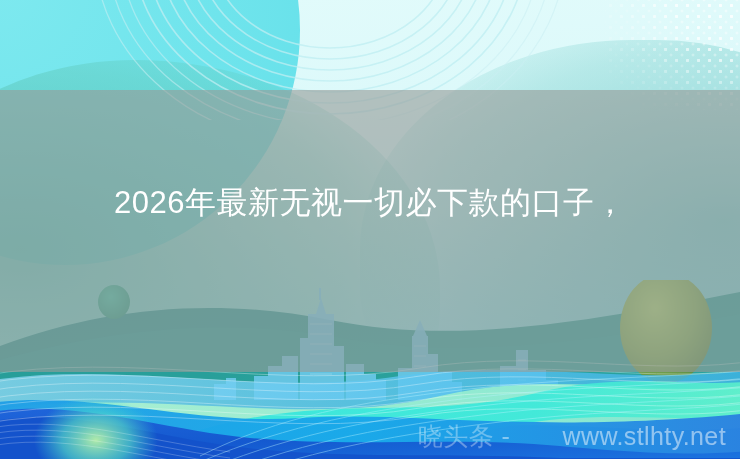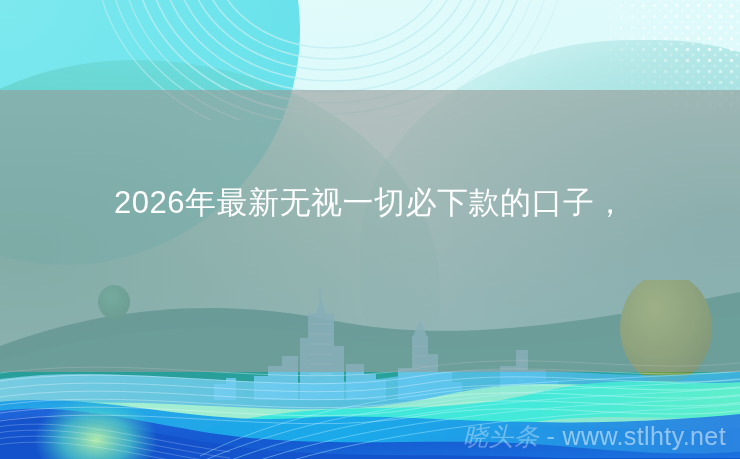--- a/index.html
+++ b/index.html
@@ -108,23 +108,23 @@
     right: 14px;
     top: 421px;
     text-align: right;
     z-index: 25;
     color: rgba(255,255,255,0.62);
     font-size: 25px;
     line-height: 30px;
     letter-spacing: 0.4px;
     white-space: nowrap;
   }
-  #watermark .wm-cn { opacity: 0.55; font-style: italic; }
+  #watermark .wm-cn { opacity: 0.55; }
   #watermark .wm-sep { opacity: 0.72; }
-  #watermark .wm-url { opacity: 0.80; }
+  #watermark .wm-url { opacity: 0.80; margin-left: 45px; }
 </style>
 </head>
 <body>
 
 <div id="poster">
 
   <div id="bg-base" class="layer">
     <div id="blob-cyan-tl"></div>
     <div id="wash-left"></div>
     <div id="wash-right"></div>

